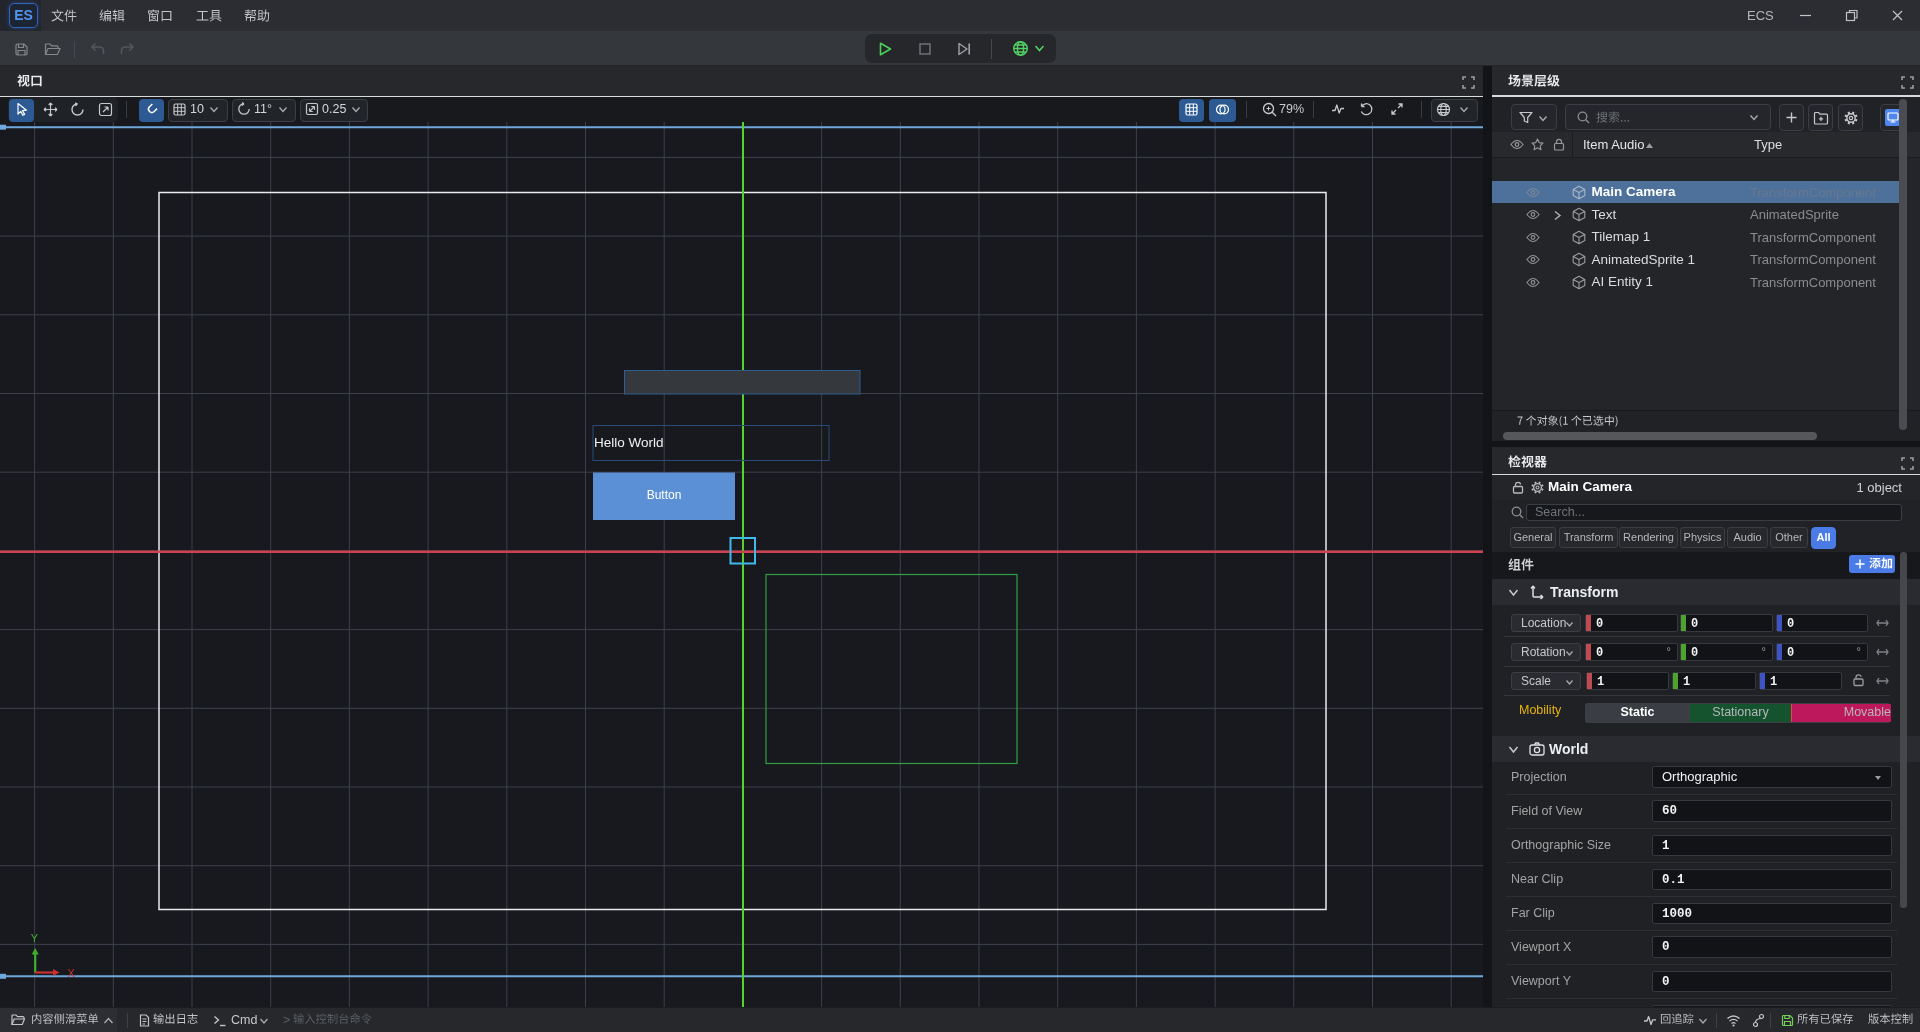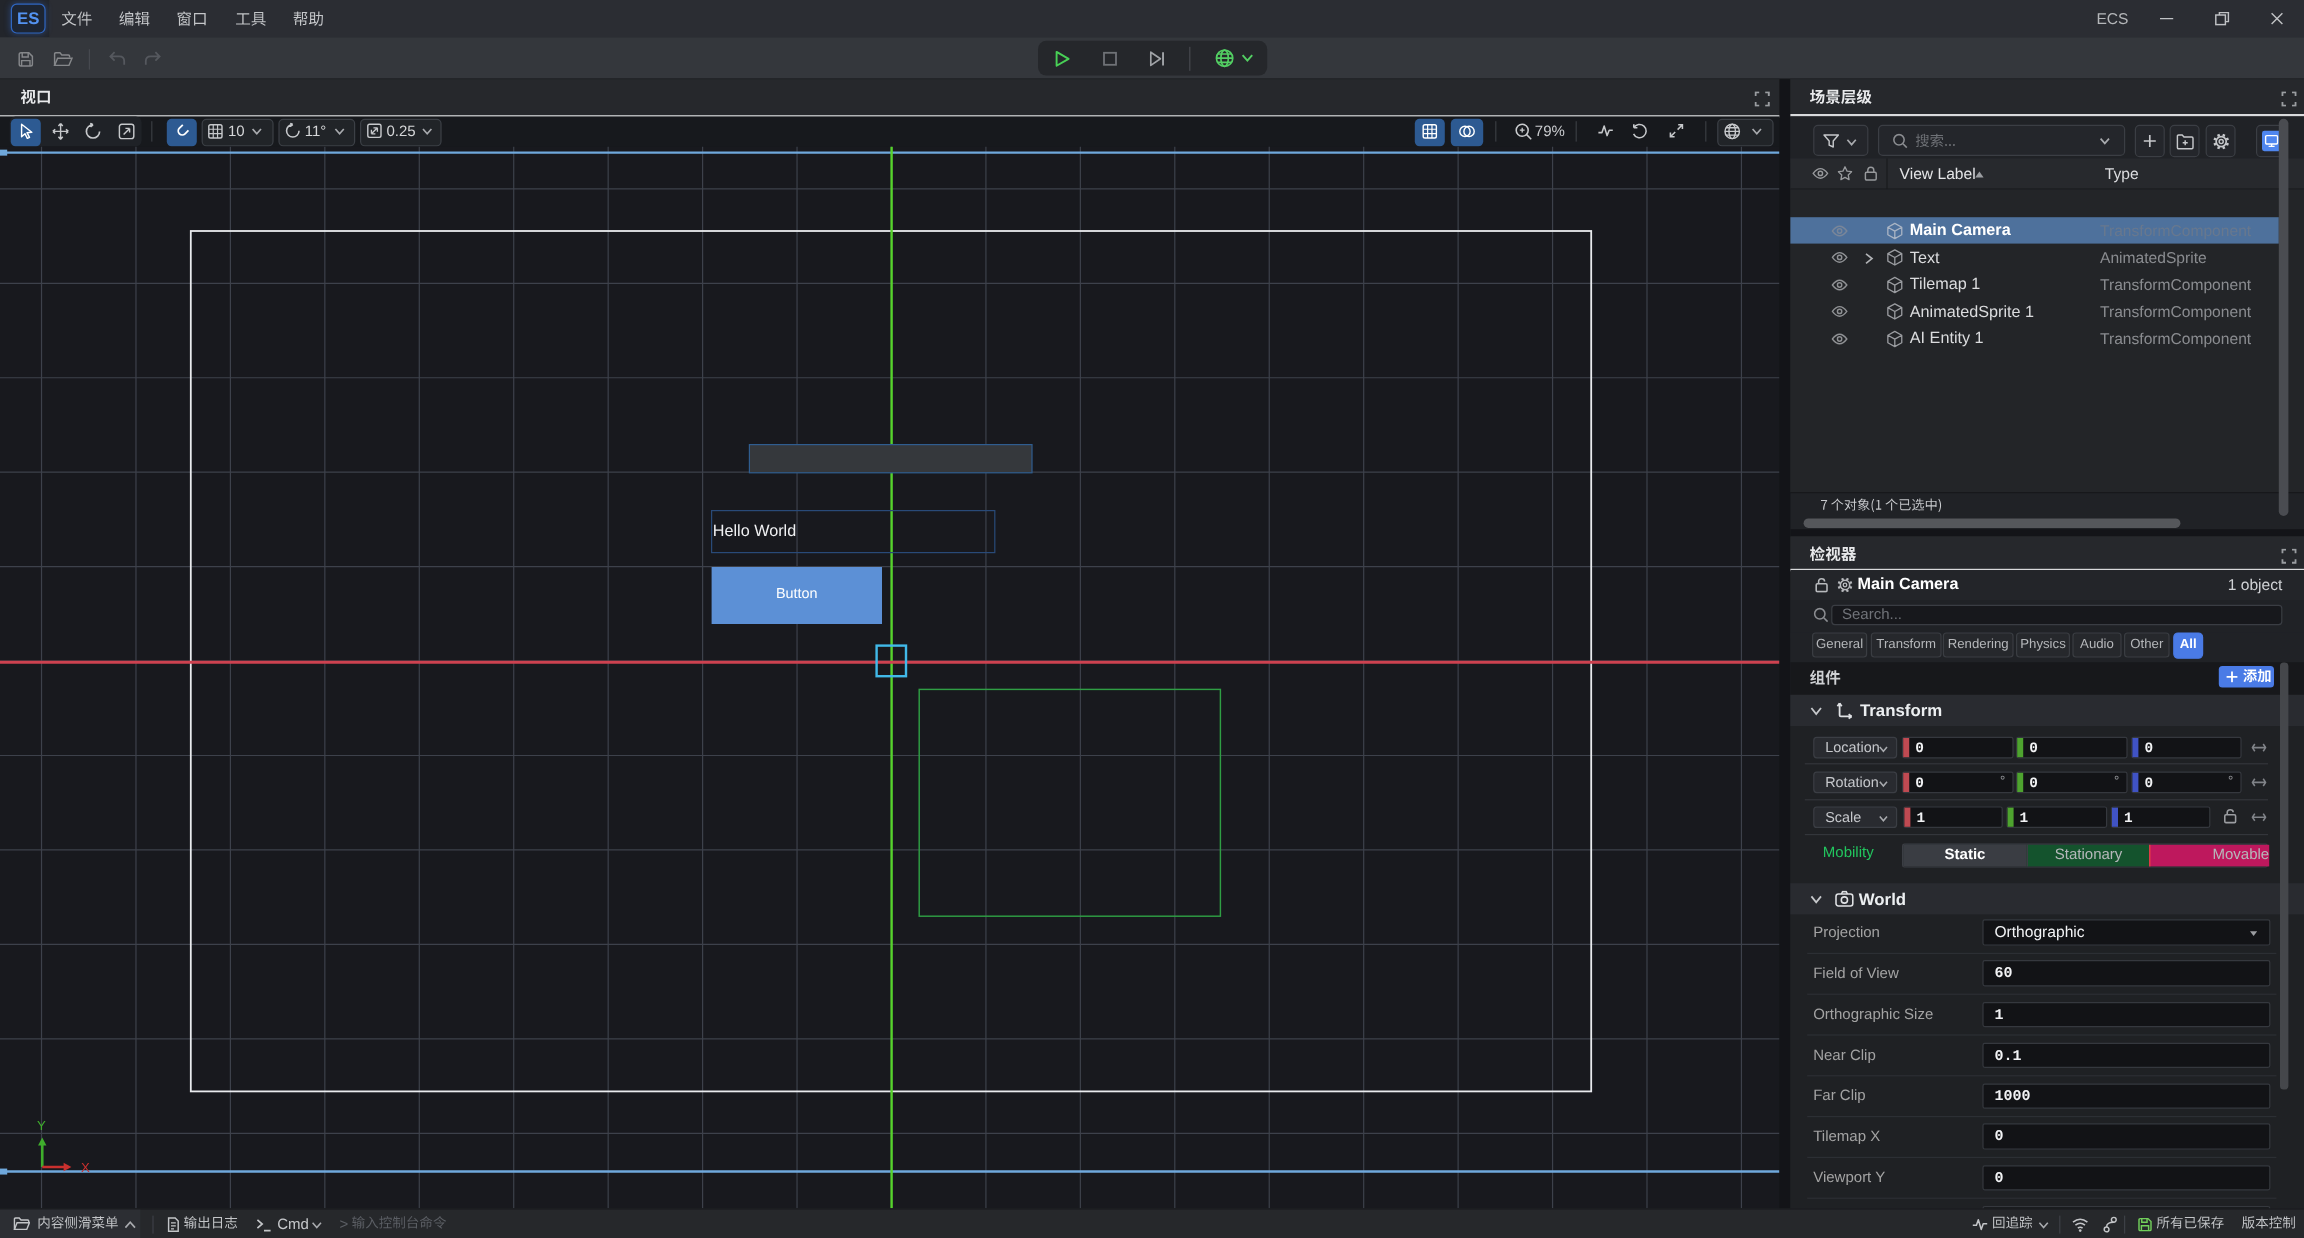--- a/index.html
+++ b/index.html
@@ -297,21 +297,21 @@
         <circle cx="7" cy="5.5" r="1.8" fill="none" stroke="#97999c" stroke-width="1.2"></circle>
       </svg>
     <svg class="a" style="left:39px;top:6px" width="13" height="13" viewBox="0 0 13 13">
         <path d="M6.5 1 L8.2 4.6 L12 5.1 L9.2 7.8 L9.9 11.7 L6.5 9.8 L3.1 11.7 L3.8 7.8 L1 5.1 L4.8 4.6 Z" fill="none" stroke="#97999c" stroke-width="1.1" stroke-linejoin="round"></path>
       </svg>
     <svg class="a" style="left:61px;top:6px" width="12" height="13" viewBox="0 0 12 13">
         <rect x="1.5" y="5.5" width="9" height="6.5" rx="1" fill="none" stroke="#97999c" stroke-width="1.2"></rect>
         <path d="M3.5 5.5 V3.8 Q3.5 1.3 6 1.3 Q8.5 1.3 8.5 3.8 V5.5" fill="none" stroke="#97999c" stroke-width="1.2"></path>
       </svg>
     <div class="a vsep" style="left:80px;top:0;height:26px;background:#1a1c1f"></div>
-    <div class="a" style="left:91px;top:5px;color:#e4e5e7;font-size:13px">View Label</div>
+    <div class="a" style="left:91px;top:5px;color:#e4e5e7;font-size:13px">Item Audio</div>
     <svg class="a" style="left:153px;top:10px" width="9" height="7" viewBox="0 0 9 7">
         <path d="M4.5 1 L8 6 H1 Z" fill="#9b9da1"></path>
       </svg>
     <div class="a" style="left:262px;top:5px;color:#dcdde0;font-size:13px">Type</div>
   </div>
   <div class="a" id="tablerows" style="left:0;top:92px;width:428px;height:251.5px">
       <div class="a" style="left:0;top:0;width:428px;height:251.5px;background:#232528"></div>
 <div class="row" style="top:22.5px">
         <div class="a" style="left:0;top:0;width:407px;height:22.5px;background:#4e719c"></div>
         <svg class="a" style="left:33.5px;top:6px" width="14" height="11" viewBox="0 0 14 11">
@@ -498,21 +498,21 @@
         <b>1</b>
       </div>
     <svg class="a" style="left:360px;top:121px" width="13" height="14" viewBox="0 0 13 14">
         <rect x="2" y="6" width="9" height="6.5" rx="1" fill="none" stroke="#9b9da1" stroke-width="1.3"></rect>
         <path d="M4 6 V4.2 Q4 1.8 6.5 1.8 Q9 1.8 9 3.8" fill="none" stroke="#9b9da1" stroke-width="1.3"></path>
       </svg>
     <svg class="a" style="left:384px;top:124px" width="13" height="10" viewBox="0 0 13 10">
         <path d="M3 2 L1 5 L3 8 M10 2 L12 5 L10 8 M1 5 H12" fill="none" stroke="#808388" stroke-width="1.3"></path>
       </svg>
     <div class="hdiv" style="left:12px;top:142.6px;width:386px"></div>
-    <div class="a" style="left:27px;top:151px;color:#22c55e;font-size:12.5px">Mobility</div>
+    <div class="a" style="left:27px;top:151px;color:#eab308;font-size:12.5px">Mobility</div>
     <div class="a" style="left:93px;top:151px;width:305px;height:19.5px;border:1px solid #3b3e44;border-radius:2px">
       <div class="a" style="left:0;top:0;width:103px;height:17.5px;background:#3a3d43;color:#fff;font-weight:bold;font-size:12.5px;text-align:center;line-height:17.5px">Static</div>
       <div class="a" style="left:103px;top:0;width:102px;height:17.5px;background:#14532d;color:#b6b8bb;font-size:12.5px;text-align:center;line-height:17.5px;border-left:1px solid #3b3e44">Stationary</div>
       <div class="a" style="left:205px;top:0;width:100px;height:17.5px;background:#be185d;color:#b6b8bb;font-size:12.5px;text-align:right;line-height:17.5px;border-left:1px solid #ef4444">Movable</div>
     </div>
     <div class="a" style="left:0;top:183.5px;width:428px;height:26.5px;background:#292b30">
       <svg class="a" style="left:16px;top:9px" width="11" height="9" viewBox="0 0 11 9">
           <path d="M1.5 2 L5.5 7 L9.5 2" fill="none" stroke="#c6c8cb" stroke-width="1.5"></path>
         </svg>
       <svg class="a" style="left:37px;top:6px" width="16" height="14" viewBox="0 0 16 14">
@@ -532,21 +532,21 @@
     <div class="hdiv2" style="top:275.6px"></div>
     <div class="clabel" style="top:286px">Orthographic Size</div>
     <div class="cin" style="top:282.5px">1</div>
     <div class="hdiv2" style="top:309.7px"></div>
     <div class="clabel" style="top:320px">Near Clip</div>
     <div class="cin" style="top:316.5px">0.1</div>
     <div class="hdiv2" style="top:343.8px"></div>
     <div class="clabel" style="top:354px">Far Clip</div>
     <div class="cin" style="top:350.7px">1000</div>
     <div class="hdiv2" style="top:377.9px"></div>
-    <div class="clabel" style="top:388px">Tilemap X</div>
+    <div class="clabel" style="top:388px">Viewport X</div>
     <div class="cin" style="top:384.3px">0</div>
     <div class="hdiv2" style="top:412px"></div>
     <div class="clabel" style="top:422px">Viewport Y</div>
     <div class="cin" style="top:418.5px">0</div>
     <div class="hdiv2" style="top:446.1px"></div>
     <div class="cin" style="top:452.6px"></div>
     <div class="a" style="left:408px;top:0px;width:7px;height:356px;background:#45474b;border-radius:3px"></div>
   </div>
 </div>
 <div class="a" id="statusbar" style="left:0;top:1007px;width:1920px;height:25px;background:#26282b;border-top:1px solid #1a1c1f">

